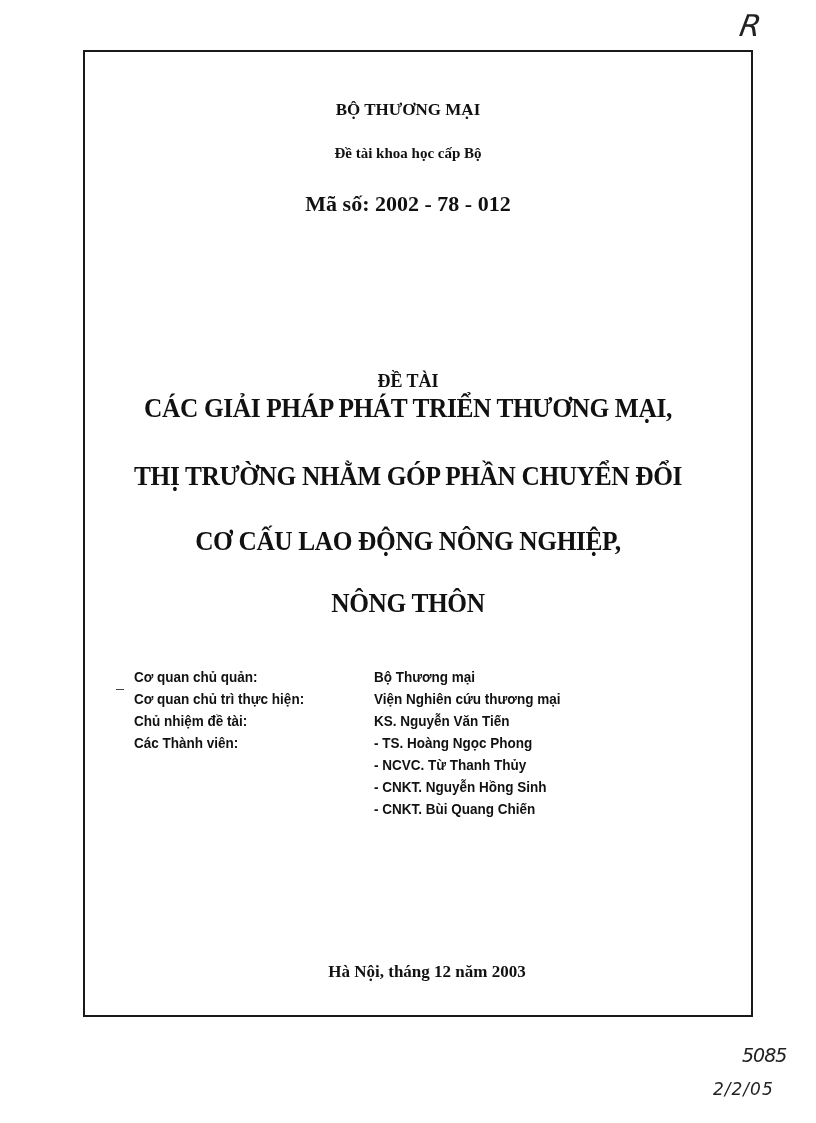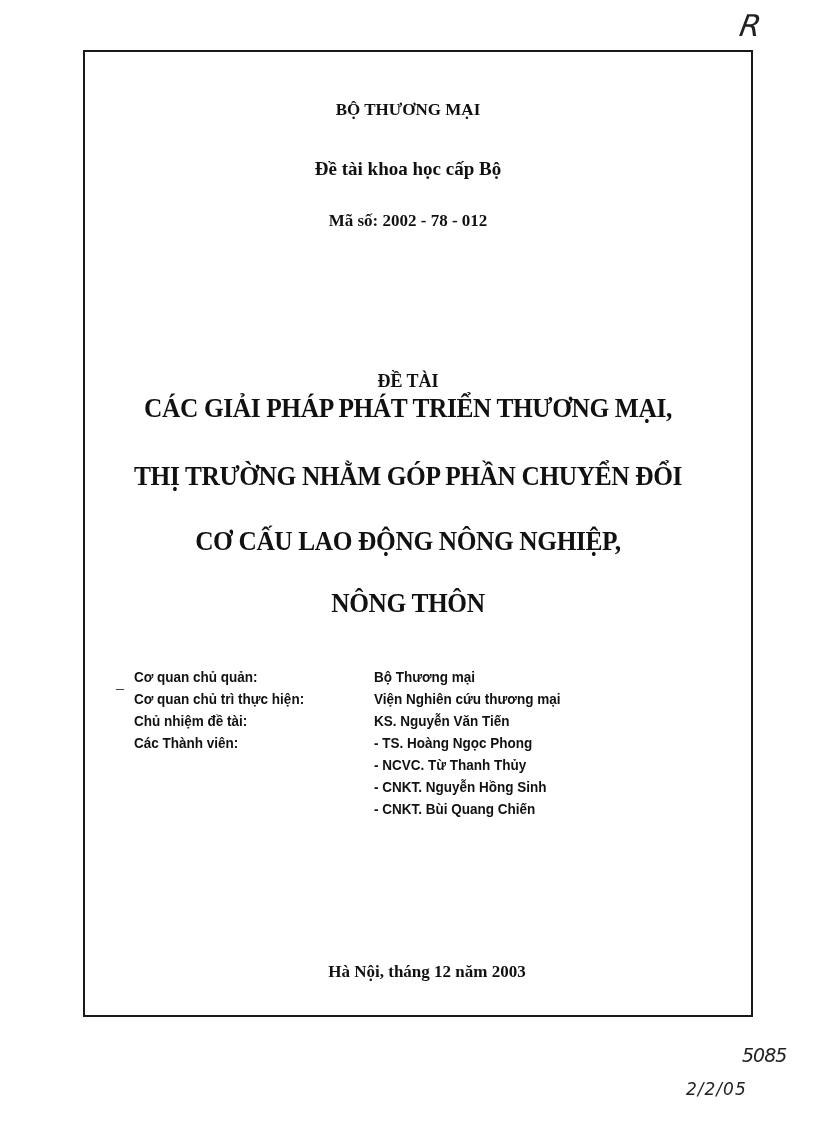--- a/index.html
+++ b/index.html
@@ -5,37 +5,37 @@
     html, body { margin: 0; padding: 0; background: #ffffff; }
     body { width: 816px; height: 1123px; position: relative; overflow: hidden; color: #111; }
     .page-frame {
       position: absolute; left: 83px; top: 50px; width: 670px; height: 967px;
       border: 2px solid #1a1a1a; border-top-width: 2px; box-sizing: border-box;
     }
     .serif { font-family: "Liberation Serif", "DejaVu Serif", serif; font-weight: bold; }
     .sans { font-family: "Liberation Sans", "DejaVu Sans", sans-serif; font-weight: bold; }
     .center-line { position: absolute; left: 0; width: 816px; text-align: center; }
     .ministry { top: 100px; font-size: 17px; }
-    .subtitle { top: 158px; font-size: 19px; }
-    .code { top: 191px; font-size: 17px; margin-top: 20px; }
+    .subtitle { top: 145px; font-size: 15px; }
+    .code { top: 191px; font-size: 22px; }
     .de-tai { top: 331px; font-size: 18px; margin-top: 40px; }
     .title-line { font-size: 27px; letter-spacing: -0.4px; transform: scaleX(0.94); }
     .t1 { top: 393px; }
     .t2 { top: 461px; }
     .t3 { top: 526px; }
     .t4 { top: 588px; }
     .info { position: absolute; top: 666px; font-size: 15px; line-height: 22px; transform: scaleX(0.9); transform-origin: left top; }
     .info-labels { left: 134px; }
     .info-values { left: 374px; }
     .info-row { white-space: nowrap; }
     .place-date { top: 962px; font-size: 17px; margin-left: 19px; }
     .handwriting { position: absolute; font-family: "DejaVu Sans", sans-serif; font-style: italic; color: #222; font-weight: normal; }
     .hw-mark { left: 740px; top: 8px; font-size: 30px; transform: skewX(-10deg); }
     .hw-num { left: 742px; top: 1044px; font-size: 19px; letter-spacing: -1px; }
-    .hw-date { left: 686px; top: 1079px; font-size: 17px; letter-spacing: 1px; }
+    .hw-date { left: 713px; top: 1079px; font-size: 17px; letter-spacing: 1px; }
     .stray-dash { position: absolute; left: 116px; top: 689px; width: 8px; height: 1px; background: #444; }
   </style>
 </head>
 <body>
 
 <div class="page-frame"></div>
 
 <div class="center-line serif ministry">BỘ THƯƠNG MẠI</div>
 <div class="center-line serif subtitle">Đề tài khoa học cấp Bộ</div>
 <div class="center-line serif code">Mã số: 2002 - 78 - 012</div>

